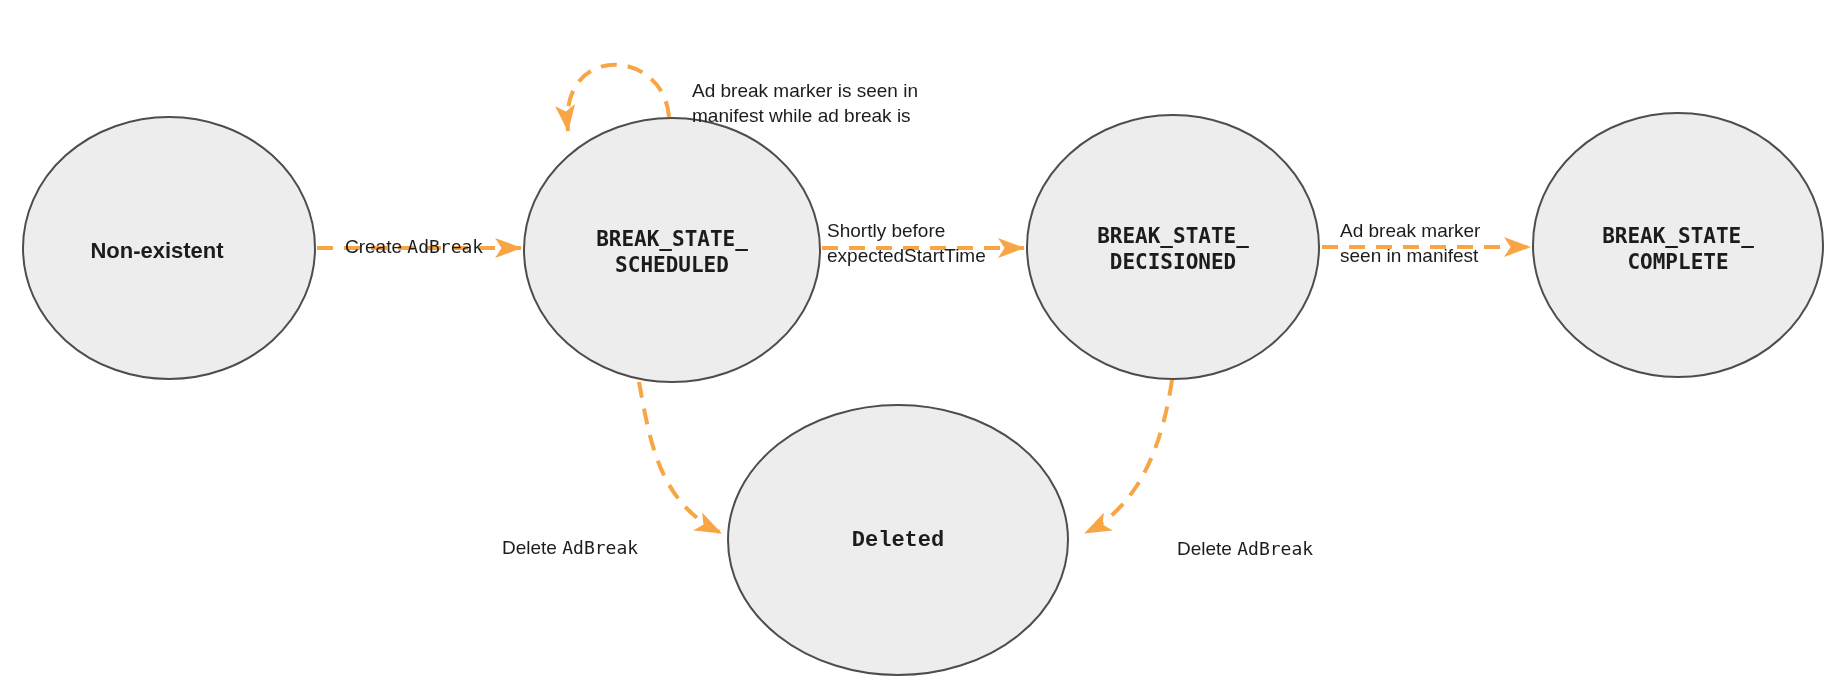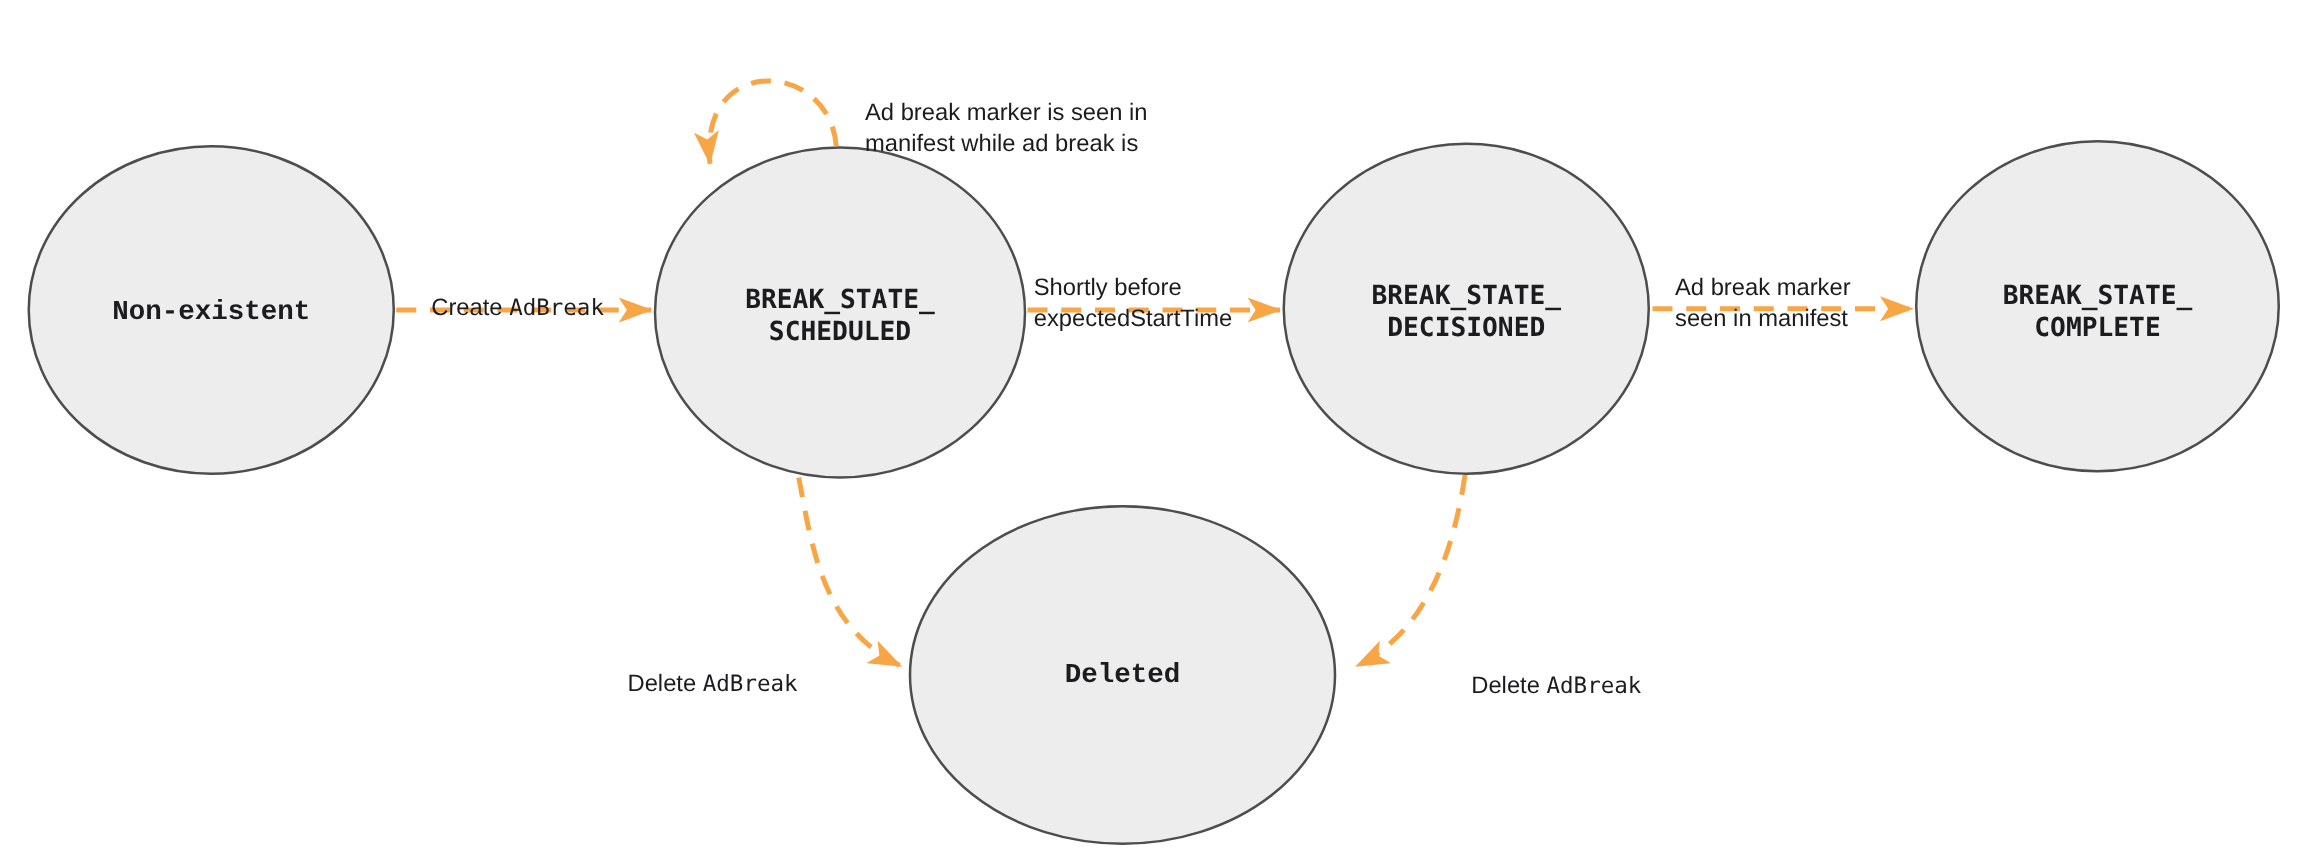--- a/index.html
+++ b/index.html
@@ -71,21 +71,21 @@
     <ellipse class="state" cx="898" cy="540" rx="170" ry="135"></ellipse>
 
     <line class="edge" x1="317" y1="248" x2="521" y2="248" marker-end="url(#ah)"></line>
     <path class="edge" d="M 669 117 C 664 48, 558 42, 568 131" marker-end="url(#ah)"></path>
     <line class="edge" x1="822" y1="248" x2="1024" y2="248" marker-end="url(#ah)"></line>
     <line class="edge" x1="1322" y1="247" x2="1530" y2="247" marker-end="url(#ah)"></line>
     <path class="edge" d="M 639 382 C 650 440, 658 502, 721 533" marker-end="url(#ah)"></path>
     <path class="edge" d="M 1172 380 C 1163 440, 1142 505, 1085 533" marker-end="url(#ah)"></path>
   </svg>
 
-  <div class="node-label" style="left:169px;top:250px;font-family:Liberation Mono, monospace;">Non-existent</div>
+  <div class="node-label" style="left:157px;top:250px;">Non-existent</div>
 
   <div class="node-label mono" style="left:672px;top:252px;">
     <div>BREAK_STATE_</div>
     <div>SCHEDULED</div>
   </div>
 
   <div class="node-label mono" style="left:1173px;top:249px;">
     <div>BREAK_STATE_</div>
     <div>DECISIONED</div>
   </div>

